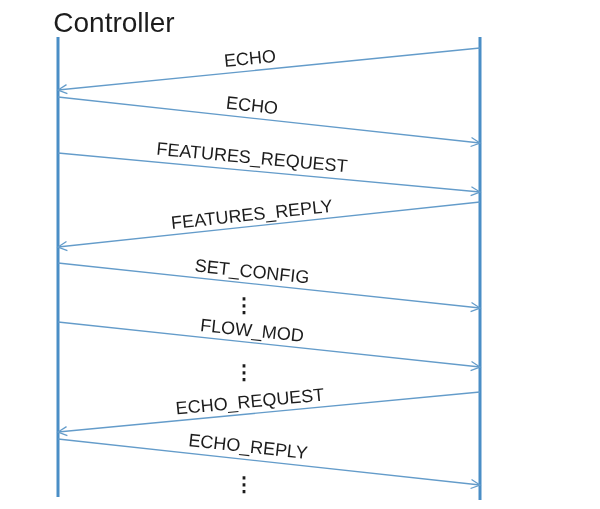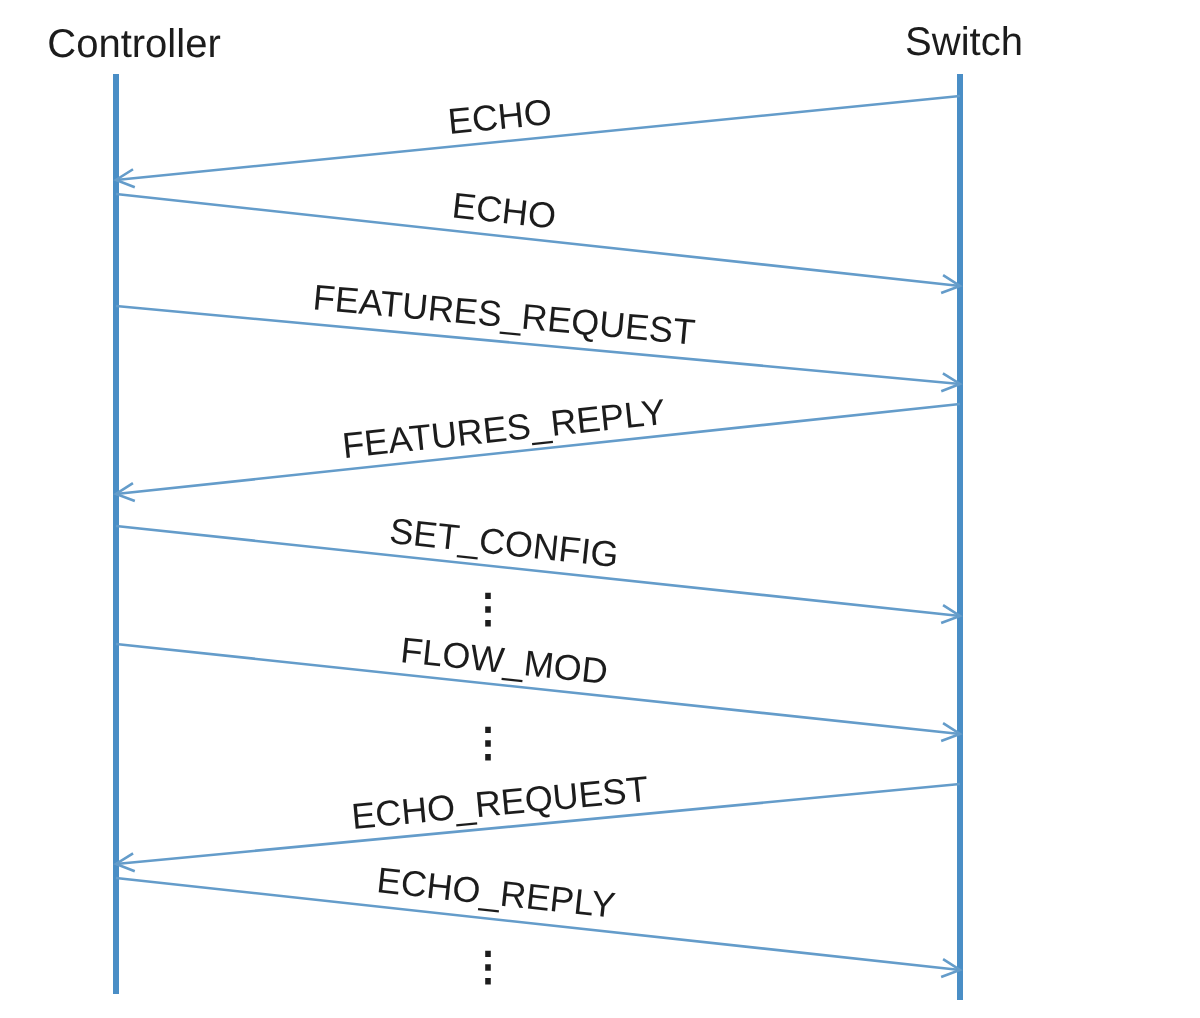--- a/index.html
+++ b/index.html
@@ -31,23 +31,24 @@
     fill: none;
   }
   .arrowhead-path {
     stroke: var(--arrow-color, #649cca);
     stroke-width: 1.3;
     fill: none;
   }
   .actor-label {
     position: absolute;
     transform: translate(-50%, -50%);
-    font-size: 20px;
+    font-size: 28px;
     color: var(--text-color, #1c1c1c);
     white-space: nowrap;
+    margin-left: 47px;
   }
   .msg-label {
     position: absolute;
     font-size: 18px;
     color: var(--text-color, #1c1c1c);
     white-space: nowrap;
   }
   .dots {
     position: absolute;
     transform: translate(-50%, -50%);
@@ -76,21 +77,20 @@
     <line class="msg-line" x1="58" y1="97" x2="480" y2="143" marker-end="url(#arrowhead)"></line>
     <line class="msg-line" x1="58" y1="153" x2="480" y2="192" marker-end="url(#arrowhead)"></line>
     <line class="msg-line" x1="480" y1="202" x2="58" y2="247" marker-end="url(#arrowhead)"></line>
     <line class="msg-line" x1="58" y1="263" x2="480" y2="308" marker-end="url(#arrowhead)"></line>
     <line class="msg-line" x1="58" y1="322" x2="480" y2="367" marker-end="url(#arrowhead)"></line>
     <line class="msg-line" x1="480" y1="392" x2="58" y2="432" marker-end="url(#arrowhead)"></line>
     <line class="msg-line" x1="58" y1="439" x2="480" y2="485" marker-end="url(#arrowhead)"></line>
   </svg>
 
   <div class="actor-label" style="left:67px; top:23px;">Controller</div>
-  <div class="actor-label" style="left:482px; top:22px;">Switch</div>
 
   <div class="msg-label" style="left:250px; top:59px;  transform:translate(-50%,-50%) rotate(-5.7deg);">ECHO</div>
   <div class="msg-label" style="left:252px; top:106px; transform:translate(-50%,-50%) rotate(6.3deg);">ECHO</div>
   <div class="msg-label" style="left:252px; top:158px; transform:translate(-50%,-50%) rotate(5.3deg);">FEATURES_REQUEST</div>
   <div class="msg-label" style="left:252px; top:215px; transform:translate(-50%,-50%) rotate(-6.1deg);">FEATURES_REPLY</div>
   <div class="msg-label" style="left:252px; top:272px; transform:translate(-50%,-50%) rotate(6.1deg);">SET_CONFIG</div>
   <div class="msg-label" style="left:252px; top:331px; transform:translate(-50%,-50%) rotate(6.1deg);">FLOW_MOD</div>
   <div class="msg-label" style="left:250px; top:402px; transform:translate(-50%,-50%) rotate(-5.4deg);">ECHO_REQUEST</div>
   <div class="msg-label" style="left:248px; top:447px; transform:translate(-50%,-50%) rotate(6.2deg);">ECHO_REPLY</div>
 

